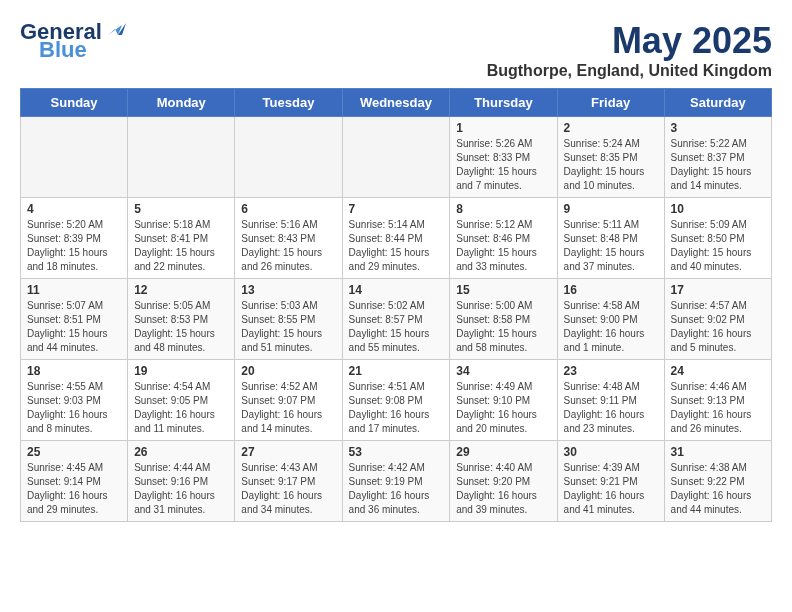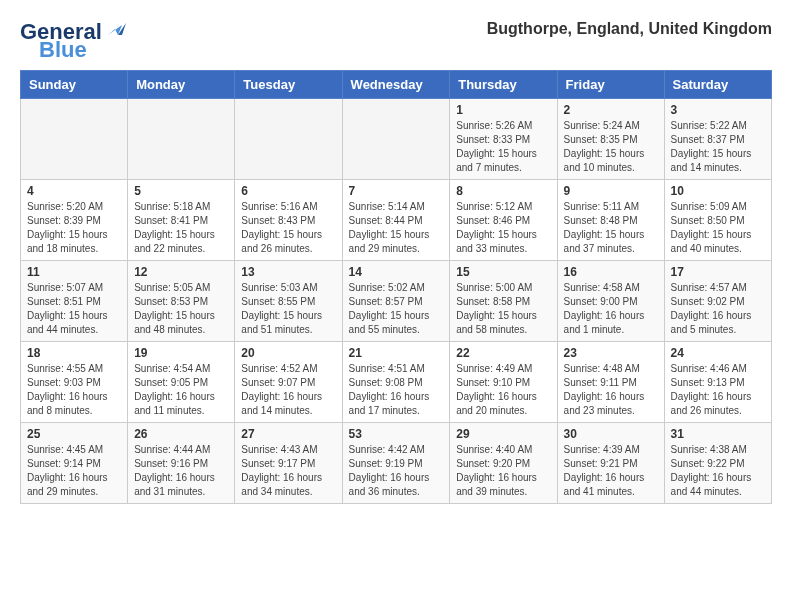--- a/index.html
+++ b/index.html
@@ -45,21 +45,21 @@
       width: 100%;
       border-collapse: collapse;
       border: 1px solid #ccc;
     }
     .calendar th {
       background-color: #3a6bbf;
       color: #fff;
       font-size: 13px;
       font-weight: bold;
       padding: 6px 8px;
-      text-align: left;
+      text-align: center;
       border: 1px solid #5580c8;
     }
     .calendar td {
       vertical-align: top;
       width: 108px;
       border: 1px solid #ccc;
       padding: 4px 6px;
       font-size: 10.5px;
       color: #333;
       background: #fff;
@@ -98,20 +98,21 @@
         <span class="logo-text">General</span>
         <svg width="22" height="22" viewBox="0 0 22 22" style="margin-left:2px; margin-top:-8px;">
           <polygon points="4,18 18,8 14,18 11,12" fill="#4a90d9"></polygon>
           <polygon points="14,18 22,6 18,18" fill="#2a5fa0"></polygon>
         </svg>
       </div>
       <span class="logo-text" style="color:#4a90d9; margin-top:-6px;margin-left:19px;">Blue</span>
     </div>
   </div>
   <div class="title-block">
+    <div class="calendar-title">May 2025</div>
     <div class="calendar-subtitle">Bugthorpe, England, United Kingdom</div>
   </div>
 </div>
 
 <table class="calendar">
   <thead>
     <tr>
       <th>Sunday</th>
       <th>Monday</th>
       <th>Tuesday</th>
@@ -211,21 +212,21 @@
         </td>
         <td>
           <span class="day-number">20</span>
           <div class="day-info">Sunrise: 4:52 AM<br>Sunset: 9:07 PM<br>Daylight: 16 hours and 14 minutes.</div>
         </td>
         <td>
           <span class="day-number">21</span>
           <div class="day-info">Sunrise: 4:51 AM<br>Sunset: 9:08 PM<br>Daylight: 16 hours and 17 minutes.</div>
         </td>
         <td>
-          <span class="day-number">22</span>
+          <span class="day-number">34</span>
           <div class="day-info">Sunrise: 4:49 AM<br>Sunset: 9:10 PM<br>Daylight: 16 hours and 20 minutes.</div>
         </td>
         <td>
           <span class="day-number">23</span>
           <div class="day-info">Sunrise: 4:48 AM<br>Sunset: 9:11 PM<br>Daylight: 16 hours and 23 minutes.</div>
         </td>
         <td>
           <span class="day-number">24</span>
           <div class="day-info">Sunrise: 4:46 AM<br>Sunset: 9:13 PM<br>Daylight: 16 hours and 26 minutes.</div>
         </td>

